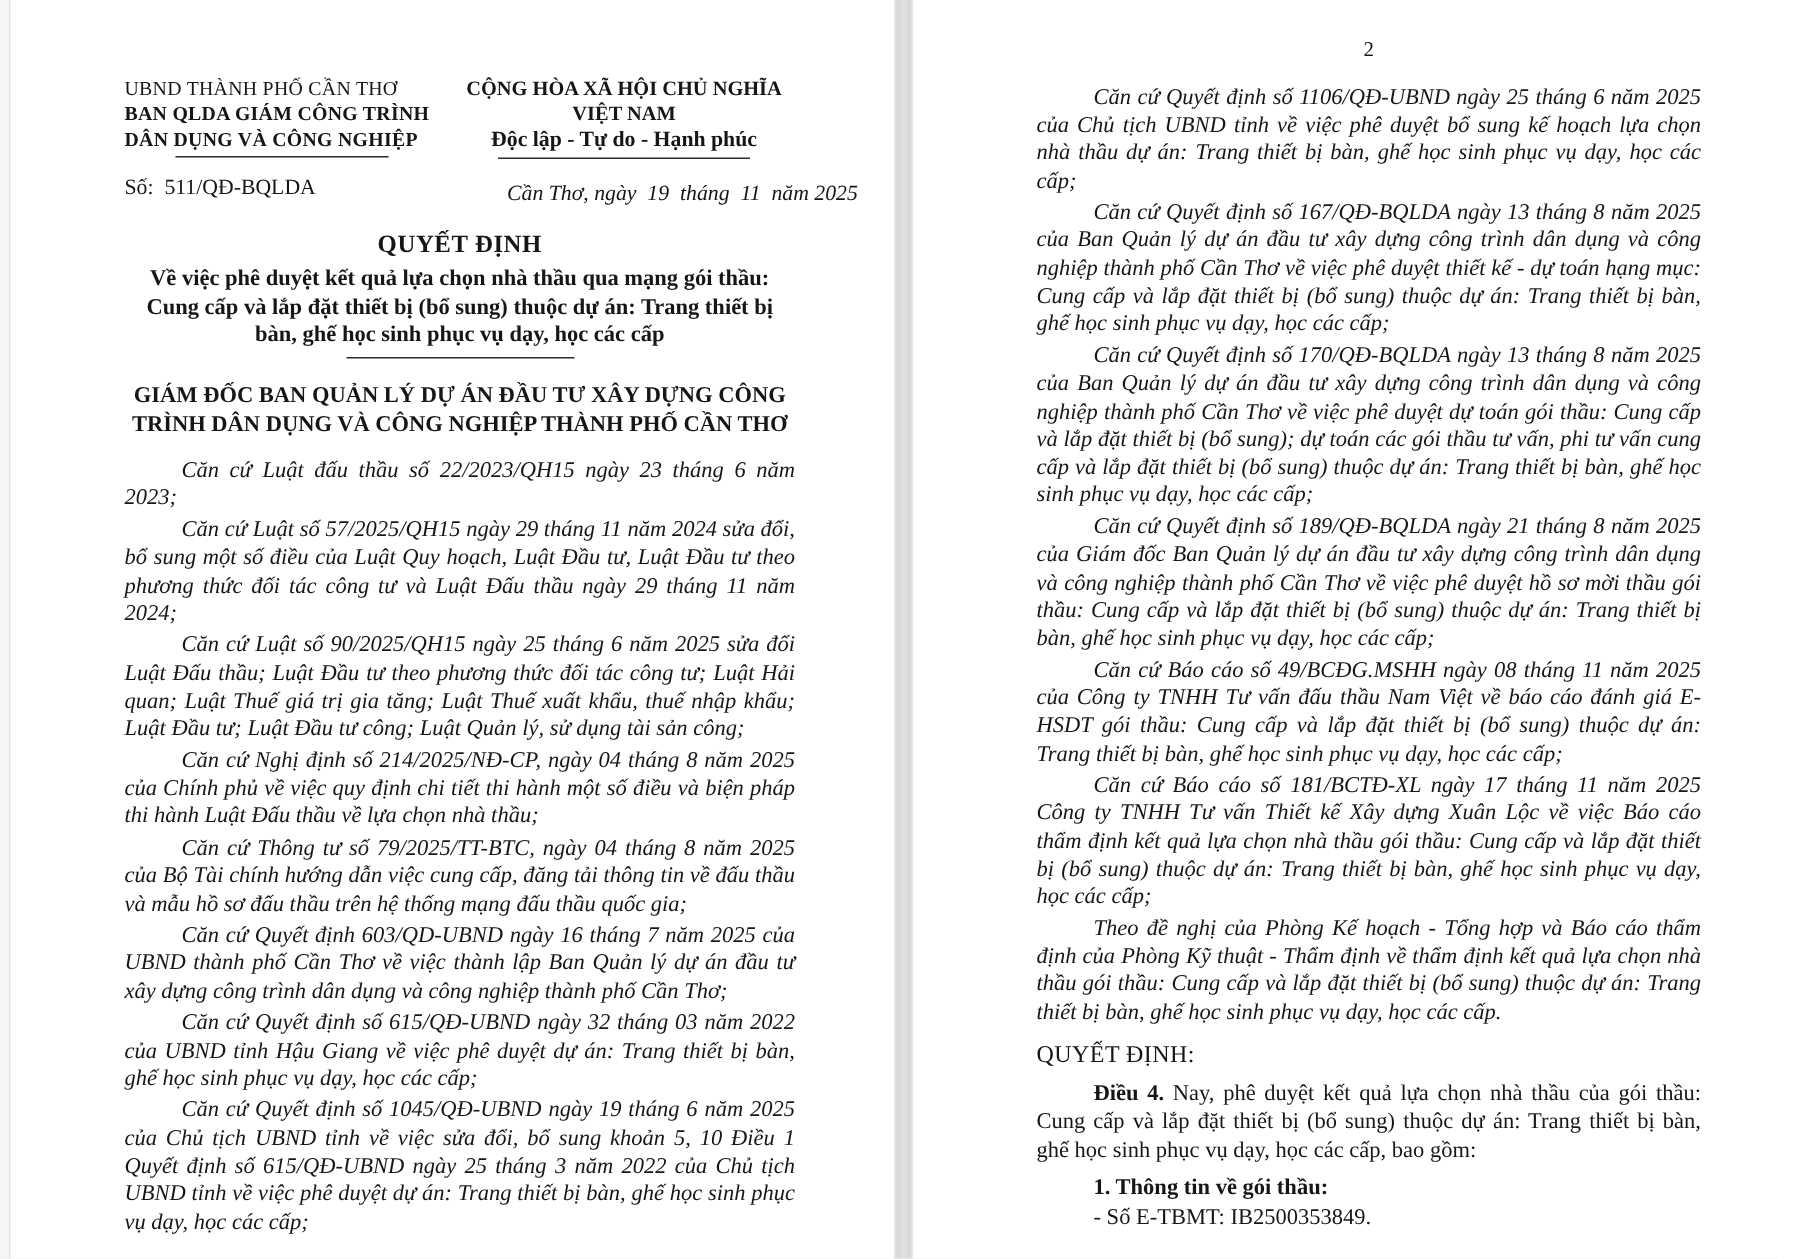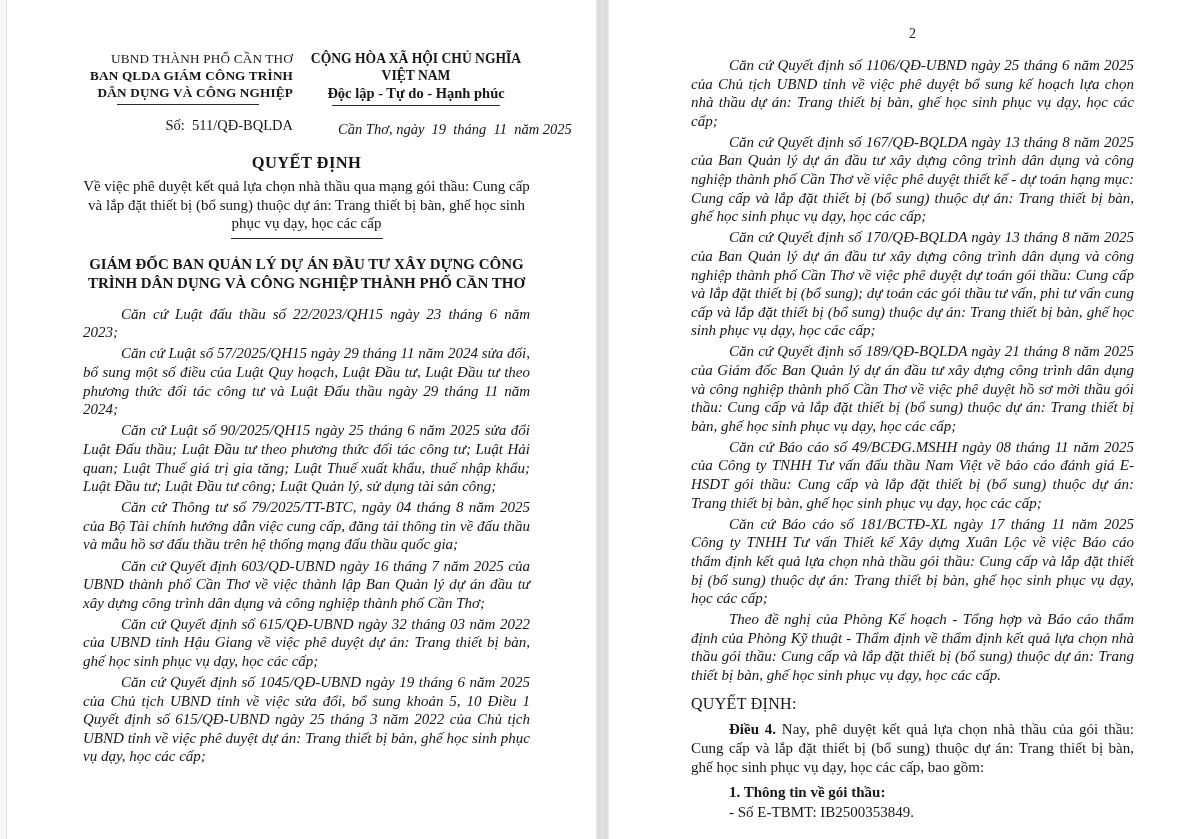--- a/index.html
+++ b/index.html
@@ -15,37 +15,37 @@
   .page{position:absolute;top:0;bottom:0;background:#ffffff;}
   .page-1{left:7px;width:589px;}
   .page-2{left:609px;width:591px;}
   .divider{position:absolute;left:596px;top:0;bottom:0;width:13px;
     background:linear-gradient(to right,#e9e9e9 0%,#d7d7d7 20%,#e2e2e2 50%,#d7d7d7 80%,#eeeeee 100%);}
   .p1-content{padding:50px 66px 0 76px;}
   .p2-content{padding:26px 66px 0 82px;}
 
   
   .hdr{display:flex;justify-content:space-between;align-items:flex-start;}
-  .hdr-left{width:47%;text-align:right;}
+  .hdr-left{width:47%;text-align:left;}
   .hdr-right{width:51%;text-align:center;}
   .org-line1{font-size:13.2px;line-height:17px;letter-spacing:.2px;}
   .org-line-bold{font-size:13.2px;line-height:17px;font-weight:bold;letter-spacing:.2px;}
   .rule{border:0;border-top:1.5px solid #2a2a2a;margin:3px auto 0;}
   .rule-org{width:142px;}
   .rule-motto{width:168px;}
   .rule-title{width:152px;margin-top:5px;}
   .doc-number{font-size:14.5px;margin-top:12px;white-space:pre;}
   .nation-line{font-size:13.6px;line-height:17px;font-weight:bold;}
   .motto-line{font-size:14.5px;line-height:17px;font-weight:bold;margin-top:1px;}
   .date-line{font-size:14.5px;font-style:italic;margin-top:15px;white-space:pre;margin-left:36px;}
 
   
   .title-block{text-align:center;margin-top:15px;}
   .title-heading{font-size:16.5px;font-weight:bold;letter-spacing:.4px;}
-  .title-subject{font-size:15px;font-weight:normal;line-height:18.6px;margin-top:4px;}
+  .title-subject{font-size:15px;font-weight:bold;line-height:18.6px;margin-top:4px;}
   .authority{font-size:15px;font-weight:bold;text-align:center;line-height:19px;margin:16px 4px 12px;}
 
   
   .para{margin:0 0 2.5px;font-size:15px;font-style:italic;line-height:18.6px;
         text-align:justify;text-indent:38px;}
   .page-num{text-align:center;font-size:14px;margin-bottom:14px;}
   .decision-heading{font-size:16px;font-weight:normal;text-align:left;margin:10px 0 7px;letter-spacing:.3px;}
   .article{margin:0 0 3px;font-size:15px;line-height:19px;text-align:justify;text-indent:38px;}
   .article b{font-weight:bold;}
   .section-heading{font-size:15px;font-weight:bold;margin:7px 0 3px;text-indent:38px;}
@@ -82,20 +82,21 @@
         <hr class="rule rule-title">
       </div>
 
       <div class="authority">GIÁM ĐỐC BAN QUẢN LÝ DỰ ÁN ĐẦU TƯ XÂY DỰNG CÔNG TRÌNH DÂN DỤNG VÀ CÔNG NGHIỆP THÀNH PHỐ CẦN THƠ</div>
 
       <div>
 
       <p class="para">Căn cứ Luật đấu thầu số 22/2023/QH15 ngày 23 tháng 6 năm 2023;</p>
           <p class="para">Căn cứ Luật số 57/2025/QH15 ngày 29 tháng 11 năm 2024 sửa đổi, bổ sung một số điều của Luật Quy hoạch, Luật Đầu tư, Luật Đầu tư theo phương thức đối tác công tư và Luật Đấu thầu ngày 29 tháng 11 năm 2024;</p>
           <p class="para">Căn cứ Luật số 90/2025/QH15 ngày 25 tháng 6 năm 2025 sửa đổi Luật Đấu thầu; Luật Đầu tư theo phương thức đối tác công tư; Luật Hải quan; Luật Thuế giá trị gia tăng; Luật Thuế xuất khẩu, thuế nhập khẩu; Luật Đầu tư; Luật Đầu tư công; Luật Quản lý, sử dụng tài sản công;</p>
+          <p class="para">Căn cứ Nghị định số 214/2025/NĐ-CP, ngày 04 tháng 8 năm 2025 của Chính phủ về việc quy định chi tiết thi hành một số điều và biện pháp thi hành Luật Đấu thầu về lựa chọn nhà thầu;</p>
           <p class="para">Căn cứ Thông tư số 79/2025/TT-BTC, ngày 04 tháng 8 năm 2025 của Bộ Tài chính hướng dẫn việc cung cấp, đăng tải thông tin về đấu thầu và mẫu hồ sơ đấu thầu trên hệ thống mạng đấu thầu quốc gia;</p>
           <p class="para">Căn cứ Quyết định 603/QD-UBND ngày 16 tháng 7 năm 2025 của UBND thành phố Cần Thơ về việc thành lập Ban Quản lý dự án đầu tư xây dựng công trình dân dụng và công nghiệp thành phố Cần Thơ;</p>
           <p class="para">Căn cứ Quyết định số 615/QĐ-UBND ngày 32 tháng 03 năm 2022 của UBND tỉnh Hậu Giang về việc phê duyệt dự án: Trang thiết bị bàn, ghế học sinh phục vụ dạy, học các cấp;</p>
           <p class="para">Căn cứ Quyết định số 1045/QĐ-UBND ngày 19 tháng 6 năm 2025 của Chủ tịch UBND tỉnh về việc sửa đổi, bổ sung khoản 5, 10 Điều 1 Quyết định số 615/QĐ-UBND ngày 25 tháng 3 năm 2022 của Chủ tịch UBND tỉnh về việc phê duyệt dự án: Trang thiết bị bàn, ghế học sinh phục vụ dạy, học các cấp;</p>
         </div>
 
     </div>
   </div>
 
   <div class="divider"></div>

